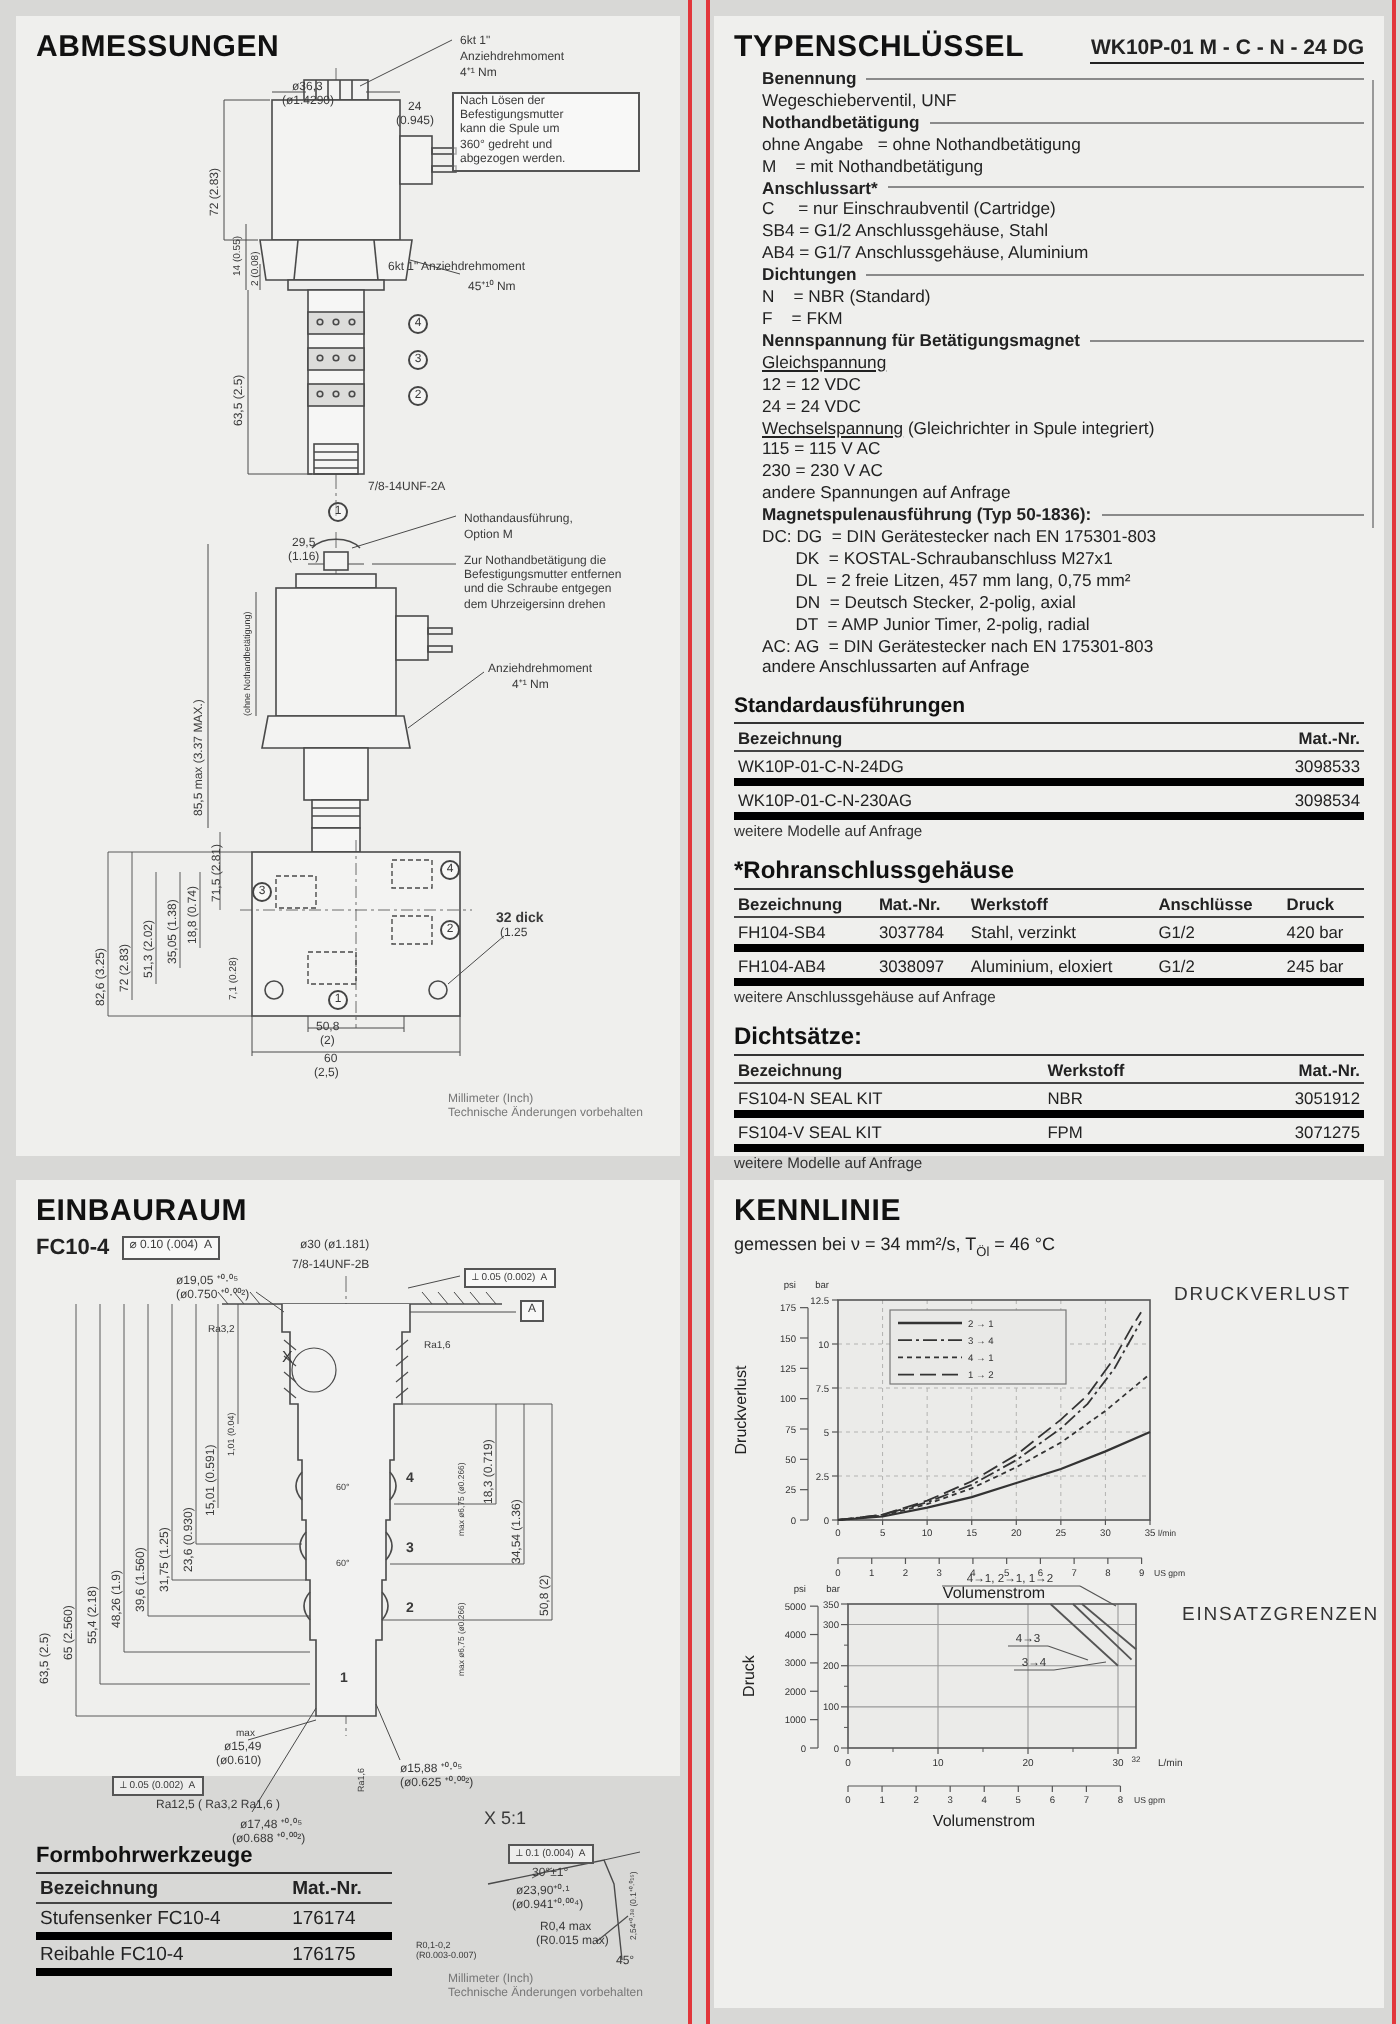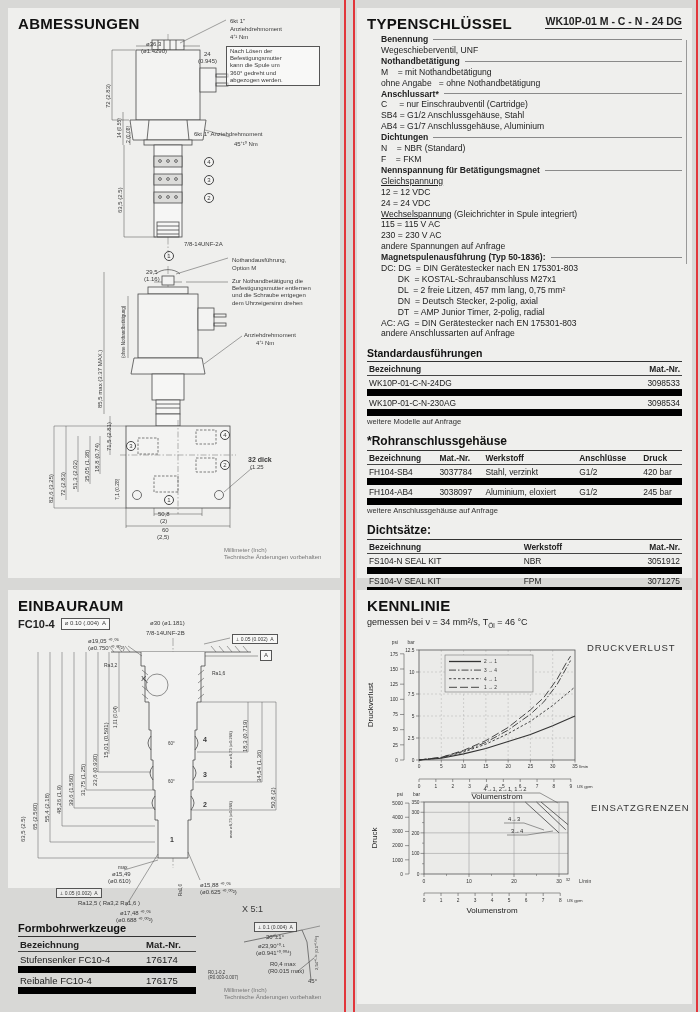--- a/index.html
+++ b/index.html
@@ -14,34 +14,34 @@
   .sec-title{font-size:15px;font-weight:bold;letter-spacing:.3px;color:#111;
              margin:0;padding:7px 0 2px 10px}
   .draw{position:absolute;left:0;top:0}
   .anno{position:absolute;font-size:6px;line-height:1.2;color:#3a3a3a;white-space:pre-line}
   .anno.r{transform:rotate(-90deg);transform-origin:0 0;white-space:nowrap}
   .anno.box{border:1px solid #555;padding:1px 3px;background:rgba(255,255,255,.55);white-space:pre}
   .anno.circ{width:8px;height:8px;border:1px solid #444;border-radius:50%;
              text-align:center;line-height:8px;white-space:nowrap;background:rgba(255,255,255,.4)}
   .anno.b{font-weight:bold;font-size:7px}
   
-  .typ-head{display:flex;justify-content:space-between;align-items:flex-start;padding:7px 10px 1px 10px}
+  .typ-head{display:flex;justify-content:space-between;align-items:flex-end;padding:7px 10px 1px 10px}
   .typ-code{font-size:10.5px;font-weight:bold;border-bottom:1.2px solid #222;padding-bottom:1px;white-space:nowrap}
   .typ-body{padding:1px 10px 0 24px;font-size:8.6px;line-height:1.27;color:#222}
   .typ-sec-h{font-weight:bold;display:flex;align-items:center}
   .typ-sec-h .rule{flex:1;border-top:1px solid #8a8a8a;margin-left:5px}
   .typ-line{white-space:pre-wrap}
   .u{text-decoration:underline}
   .typ-conn{position:absolute;right:5px;top:32px;height:224px;border-left:1px solid #999}
   
   .tblwrap{margin:0 10px}
   .tbl-title{font-weight:bold;font-size:10.5px;margin:8px 10px 2px 10px;color:#111}
   table{width:100%;border-collapse:collapse;font-size:8.4px}
   th{text-align:left;font-weight:bold;border-top:1.4px solid #333;border-bottom:1px solid #444;padding:1.5px 2px}
-  td{border-bottom:7px solid #000000;padding:1.5px 2px}
+  td{border-bottom:4px solid #000000;padding:1.5px 2px}
   td.num,th.num{text-align:right}
   .tbl-note{font-size:7.6px;margin:1px 10px 0 10px;color:#333}
   
   .ken-sub{font-size:9px;margin:1px 0 0 10px;color:#222}
   .ken-sub sub{font-size:6.5px}
   .chart-title{position:absolute;font-size:9.5px;letter-spacing:.9px;color:#333}
   #ct1{left:230px;top:52px}
   #ct2{left:234px;top:212px}
   
   .tools{position:absolute;left:10px;top:332px;width:178px}
@@ -223,22 +223,22 @@
   <div class="typ-body">
       <div class="typ-sec-h">
         <span>Benennung</span>
         <span class="rule"></span>
       </div>
       <div class="typ-line">Wegeschieberventil, UNF</div>
       <div class="typ-sec-h">
         <span>Nothandbetätigung</span>
         <span class="rule"></span>
       </div>
+      <div class="typ-line">ohne Angabe   = ohne Nothandbetätigung</div>
       <div class="typ-line">M    = mit Nothandbetätigung</div>
-      <div class="typ-line">ohne Angabe   = ohne Nothandbetätigung</div>
       <div class="typ-sec-h">
         <span>Anschlussart*</span>
         <span class="rule"></span>
       </div>
       <div class="typ-line">C     = nur Einschraubventil (Cartridge)</div>
       <div class="typ-line">SB4 = G1/2 Anschlussgehäuse, Stahl</div>
       <div class="typ-line">AB4 = G1/7 Anschlussgehäuse, Aluminium</div>
       <div class="typ-sec-h">
         <span>Dichtungen</span>
         <span class="rule"></span>

